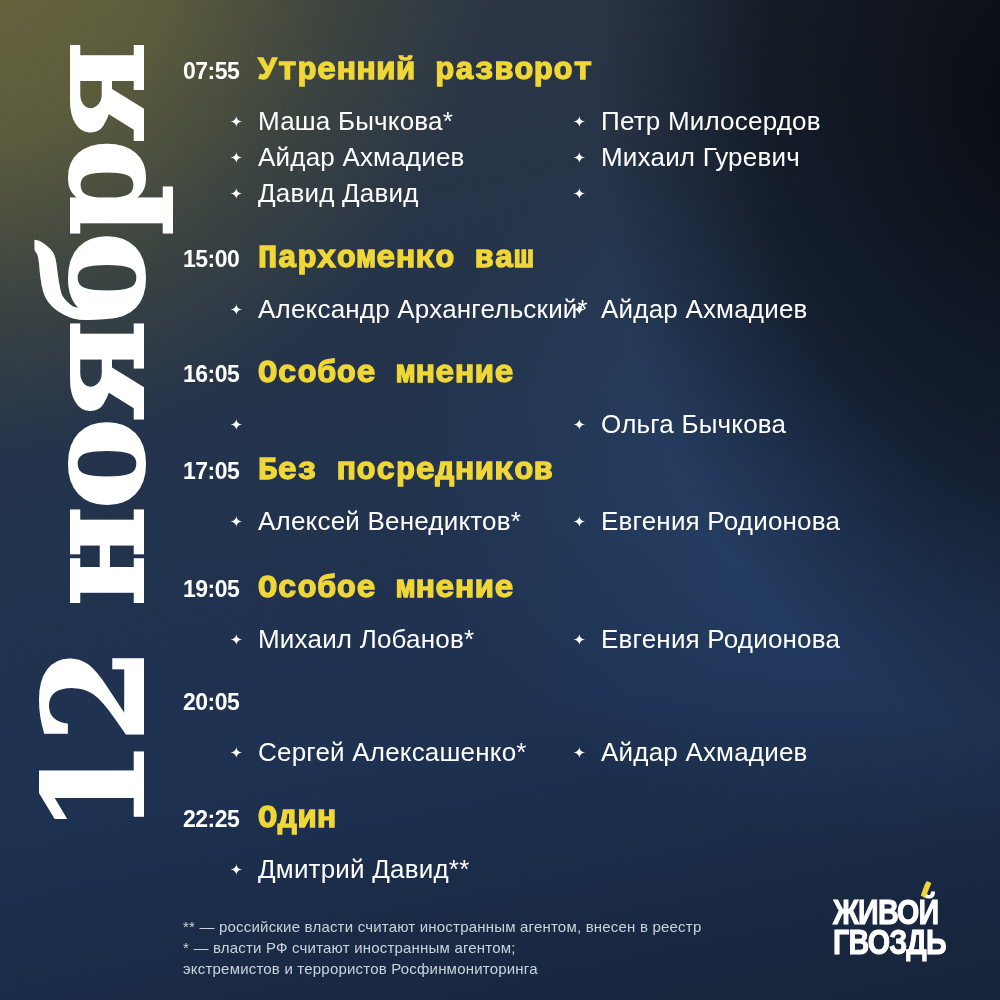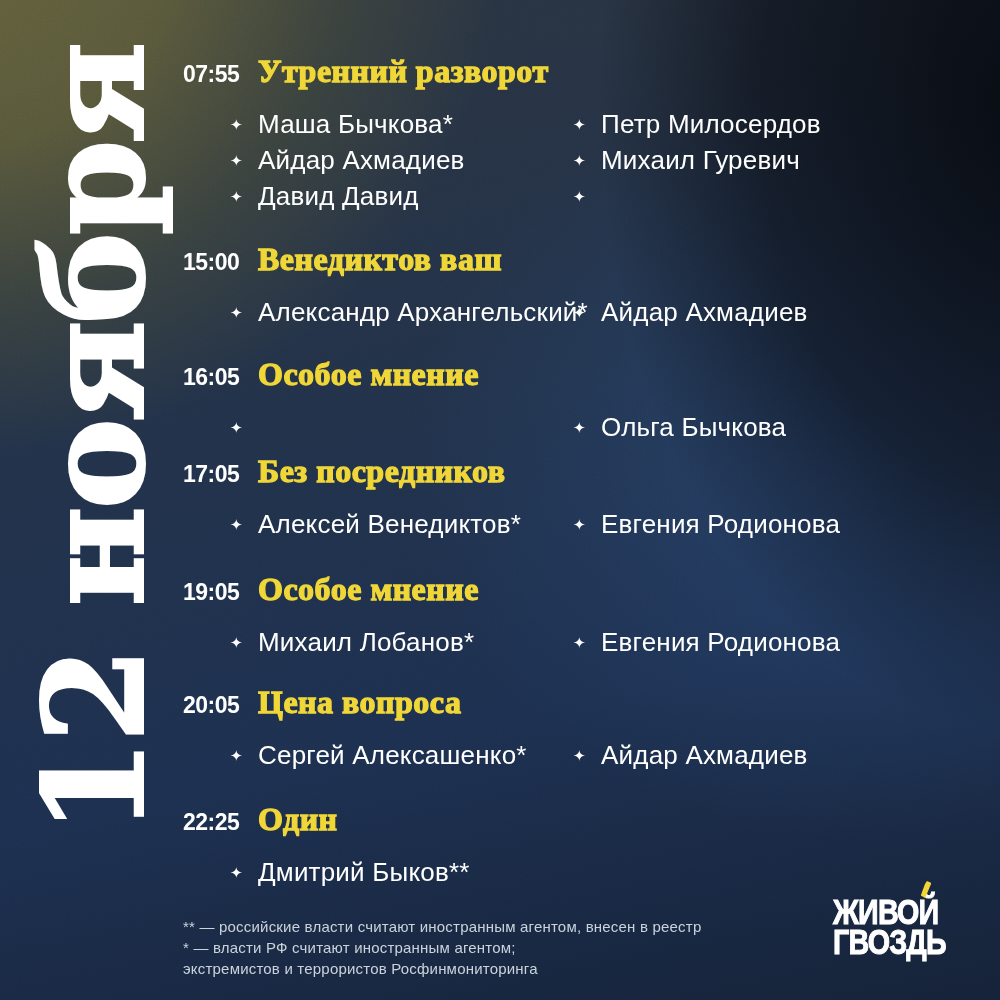--- a/index.html
+++ b/index.html
@@ -41,21 +41,21 @@
   .block{position:absolute;left:0;right:0;}
   .b0{top:53px;} .b1{top:241px;} .b2{top:356px;} .b3{top:453px;}
   .b4{top:571px;} .b5{top:684px;} .b6{top:801px;}
   .head{display:flex;align-items:baseline;line-height:36px;}
   .time{
     width:75px;flex:0 0 75px;
     font-weight:700;font-size:23px;color:var(--ink);
     letter-spacing:-0.5px;
   }
   .title{
-    font-family:Liberation Serif, serif;
+    font-family:Liberation Mono, monospace;
     font-weight:700;font-size:32px;color:var(--accent);
     -webkit-text-stroke:1.3px var(--accent);
     letter-spacing:0.5px;white-space:nowrap;
   }
   .cols{position:relative;height:0;margin-top:14px;}
   .gcol{position:absolute;top:0;list-style:none;}
   .c1{left:47px;}
   .c2{left:390px;}
   .guest{display:flex;align-items:center;height:36px;white-space:nowrap;}
   .bullet{
@@ -125,21 +125,21 @@
           <li class="guest">
               <span class="bullet">✦</span>
             </li>
         </ul>
       </div>
     </section>
 
     <section class="block b1">
       <div class="head">
         <span class="time">15:00</span>
-        <h2 class="title">Венедиктов ваш</h2>
+        <h2 class="title">Пархоменко ваш</h2>
       </div>
       <div class="cols">
         <ul class="gcol c1">
           <li class="guest">
               <span class="bullet">✦</span>
               <span class="gname">Александр Архангельский*</span>
             </li>
         </ul>
         <ul class="gcol c2">
           <li class="guest">
@@ -208,21 +208,20 @@
               <span class="bullet">✦</span>
               <span class="gname">Евгения Родионова</span>
             </li>
         </ul>
       </div>
     </section>
 
     <section class="block b5">
       <div class="head">
         <span class="time">20:05</span>
-        <h2 class="title">Цена вопроса</h2>
       </div>
       <div class="cols">
         <ul class="gcol c1">
           <li class="guest">
               <span class="bullet">✦</span>
               <span class="gname">Сергей Алексашенко*</span>
             </li>
         </ul>
         <ul class="gcol c2">
           <li class="guest">
@@ -235,21 +234,21 @@
 
     <section class="block b6">
       <div class="head">
         <span class="time">22:25</span>
         <h2 class="title">Один</h2>
       </div>
       <div class="cols">
         <ul class="gcol c1">
           <li class="guest">
               <span class="bullet">✦</span>
-              <span class="gname">Дмитрий Быков**</span>
+              <span class="gname">Дмитрий Давид**</span>
             </li>
         </ul>
       </div>
     </section>
 
   </main>
 
   <footer class="footnotes">
     <div>** — российские власти считают иностранным агентом, внесен в реестр</div>
     <div>* — власти РФ считают иностранным агентом;</div>

